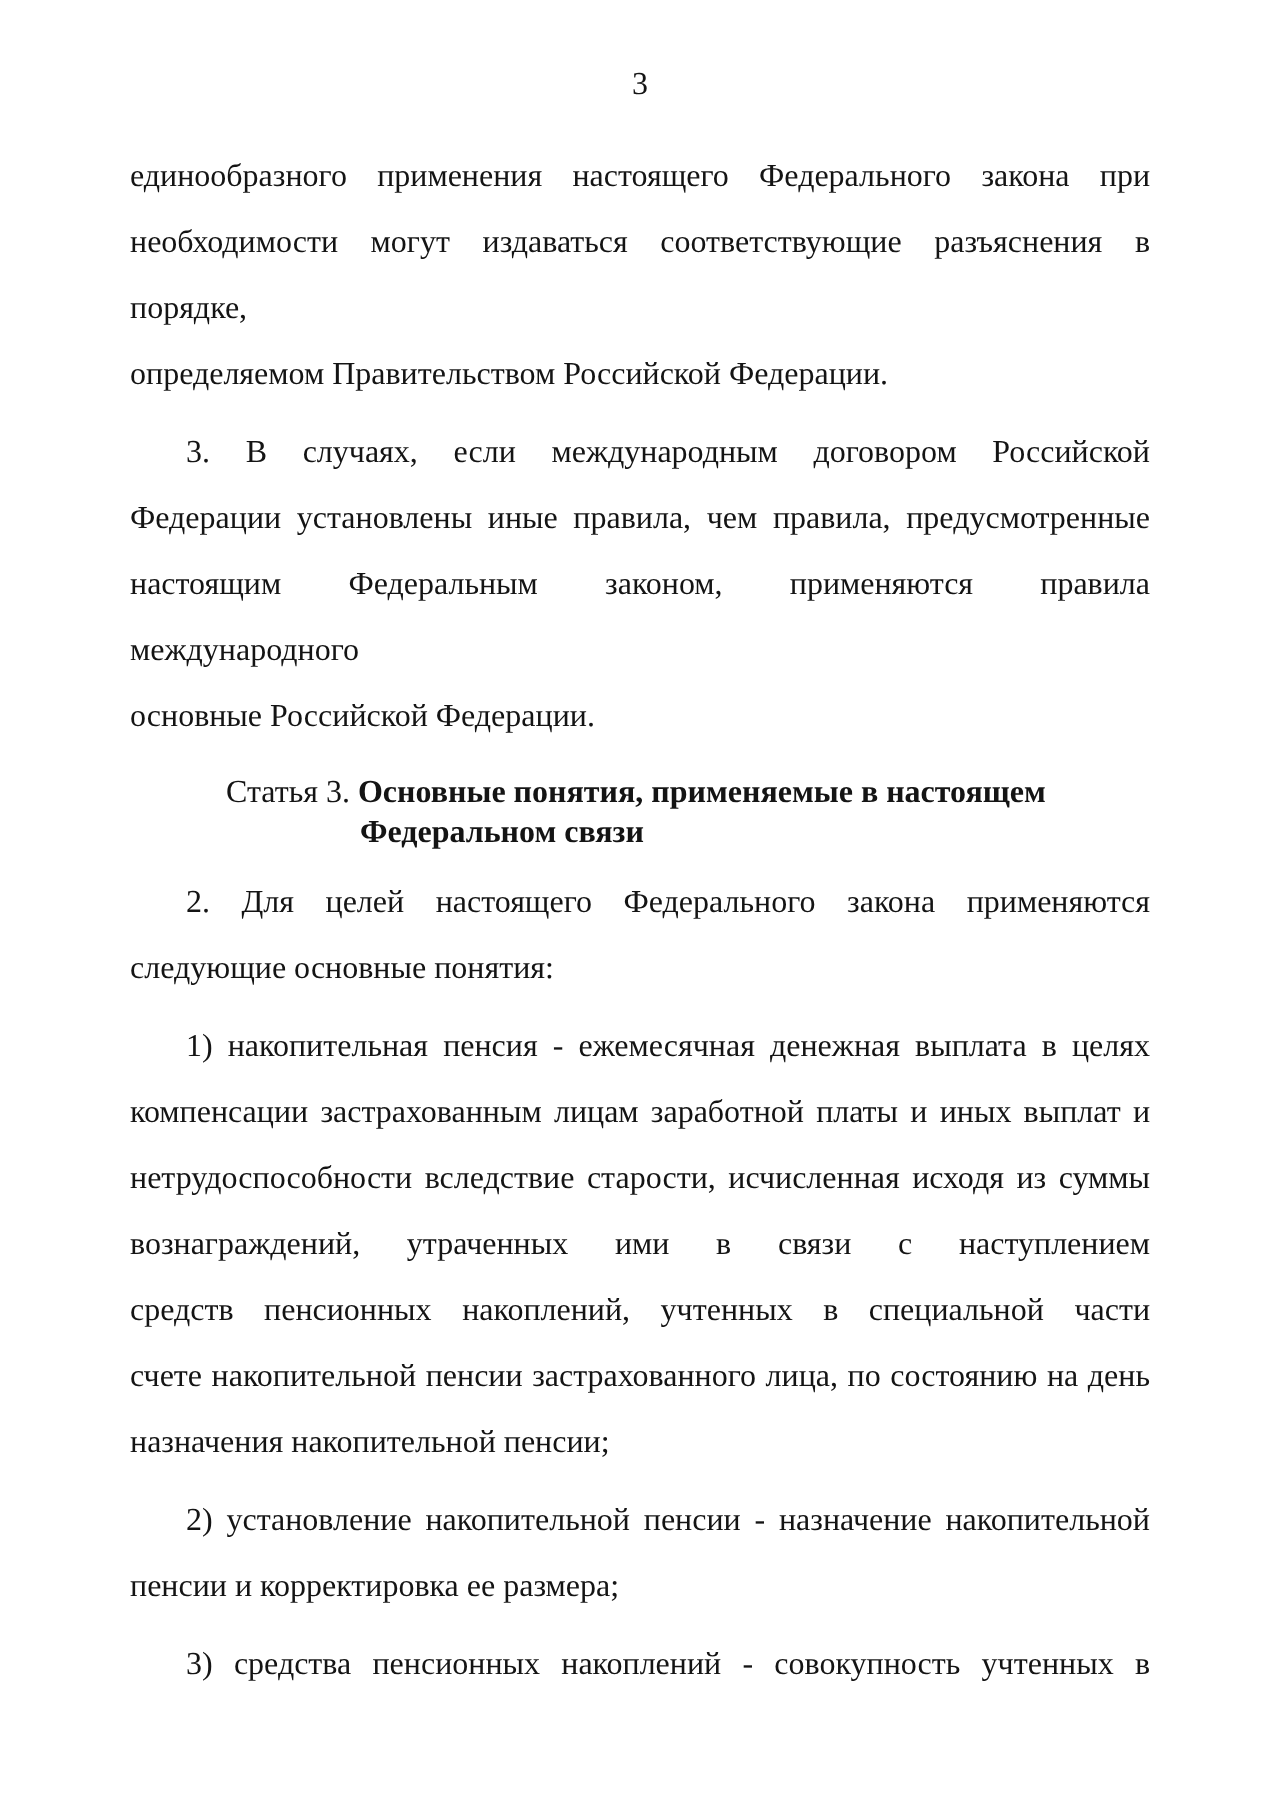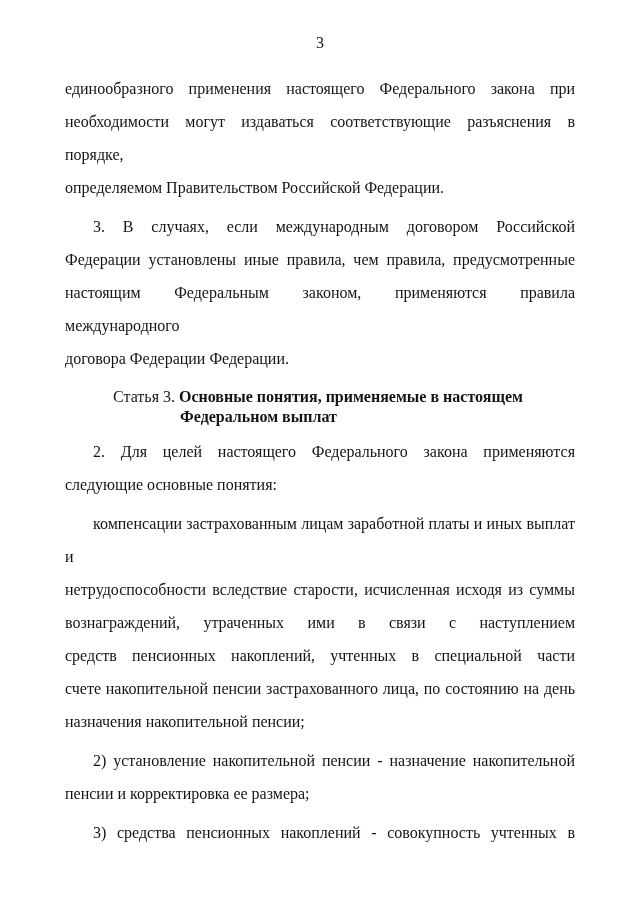--- a/index.html
+++ b/index.html
@@ -67,34 +67,35 @@
     <div class="para">
         <div class="tline">единообразного применения настоящего Федерального закона при</div>
         <div class="tline">необходимости могут издаваться соответствующие разъяснения в порядке,</div>
         <div class="tline tlast">определяемом Правительством Российской Федерации.</div>
       </div>
 
     <div class="para indent">
         <div class="tline">3. В случаях, если международным договором Российской</div>
         <div class="tline">Федерации установлены иные правила, чем правила, предусмотренные</div>
         <div class="tline">настоящим Федеральным законом, применяются правила международного</div>
-        <div class="tline tlast">договора Федерации Федерации.</div>
+        <div class="tline tlast">основные Российской Федерации.</div>
       </div>
 
     <div class="heading">
       <div class="h-line1"><span class="h-label">Статья 3.</span> <span class="h-bold">Основные понятия, применяемые в настоящем</span></div>
-      <div class="h-line2">Федеральном выплат</div>
+      <div class="h-line2">Федеральном связи</div>
     </div>
 
     <div class="para indent">
         <div class="tline">2. Для целей настоящего Федерального закона применяются</div>
         <div class="tline tlast">следующие основные понятия:</div>
       </div>
 
     <div class="para indent">
+        <div class="tline">1) накопительная пенсия - ежемесячная денежная выплата в целях</div>
         <div class="tline">компенсации застрахованным лицам заработной платы и иных выплат и</div>
         <div class="tline">нетрудоспособности вследствие старости, исчисленная исходя из суммы</div>
         <div class="tline">вознаграждений, утраченных ими в связи с наступлением</div>
         <div class="tline">средств пенсионных накоплений, учтенных в специальной части</div>
         <div class="tline">счете накопительной пенсии застрахованного лица, по состоянию на день</div>
         <div class="tline tlast">назначения накопительной пенсии;</div>
       </div>
 
     <div class="para indent">
         <div class="tline">2) установление накопительной пенсии - назначение накопительной</div>

